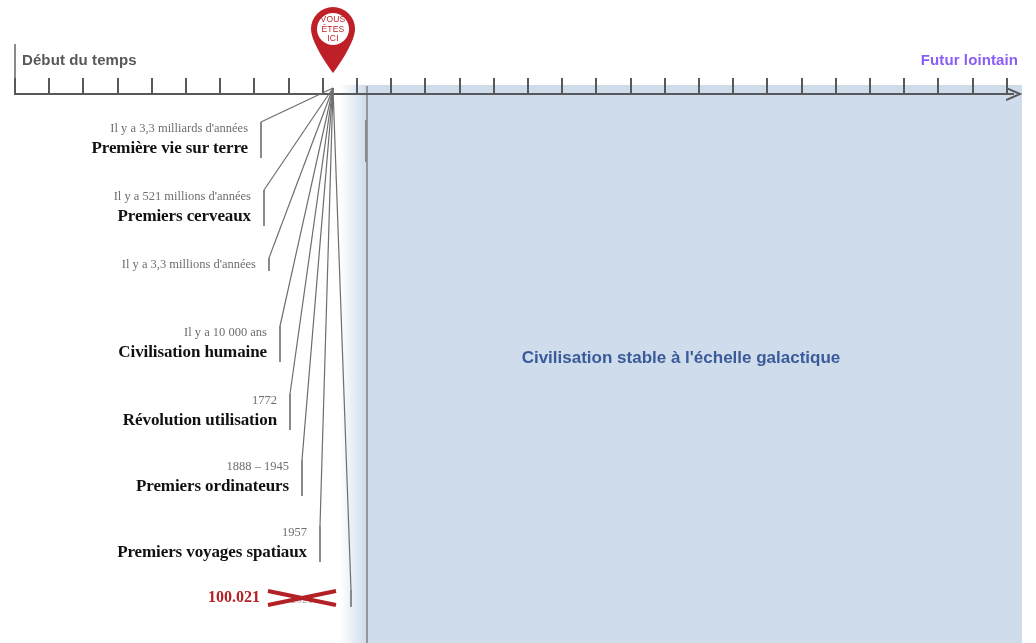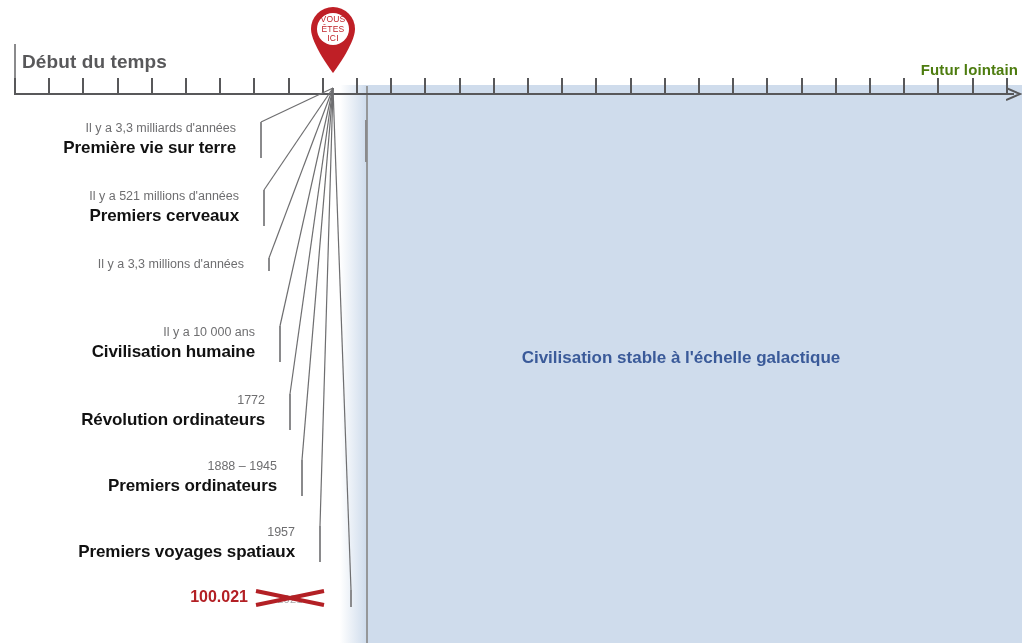--- a/index.html
+++ b/index.html
@@ -32,26 +32,26 @@
   .tick{
     position:absolute;top:78px;width:2px;height:16px;background:#58585a;
   }
   #axis-start-cap{
     position:absolute;left:14px;top:44px;width:2px;height:50px;background:#8a8a8c;
   }
 
   
   #label-start{
     position:absolute;left:22px;top:51px;
-    font-size:19px;font-weight:bold;color:#58585a;letter-spacing:.1px;
+    font-size:15px;font-weight:bold;color:#58585a;letter-spacing:.1px;
     white-space:nowrap;
   }
   #label-end{
-    position:absolute;right:18px;top:61px;
-    font-size:15px;font-weight:bold;color:#4d7c0f;letter-spacing:.1px;
+    position:absolute;right:18px;top:51px;
+    font-size:15px;font-weight:bold;color:#8b5cf6;letter-spacing:.1px;
     white-space:nowrap;text-align:right;
   }
 
   
   #pin{
     position:absolute;left:308px;top:4px;width:50px;height:70px;
   }
   #pin svg{display:block;}
   #pin-text{
     position:absolute;left:0;top:11px;width:50px;
@@ -59,21 +59,22 @@
     font-size:8.5px;line-height:9.5px;letter-spacing:.2px;
     pointer-events:none;
   }
 
   
   #connectors{position:absolute;left:0;top:0;width:1036px;height:643px;}
 
   
   .event{
     position:absolute;text-align:right;white-space:nowrap;
-    padding-right:26px;
+    padding-right:14px;
+    font-family:Liberation Serif, serif;
   }
   .event .date{
     font-size:12.5px;color:#6e6e70;line-height:16px;
   }
   .event .title{
     font-size:17px;font-weight:bold;color:#111111;line-height:23px;
     letter-spacing:-.1px;
   }
   .event .bar{
     position:absolute;right:0;top:2px;width:2px;bottom:1px;background:#8a8a8c;
@@ -192,21 +193,21 @@
         <div class="date">Il y a 3,3 millions d'années</div>
         <div class="bar"></div>
       </div>
       <div class="event" style="right: 755px; top: 324px;">
         <div class="date">Il y a 10 000 ans</div>
         <div class="title">Civilisation humaine</div>
         <div class="bar"></div>
       </div>
       <div class="event" style="right: 745px; top: 392px;">
         <div class="date">1772</div>
-        <div class="title">Révolution ordinateurs</div>
+        <div class="title">Révolution utilisation</div>
         <div class="bar"></div>
       </div>
       <div class="event" style="right: 733px; top: 458px;">
         <div class="date">1888 – 1945</div>
         <div class="title">Premiers ordinateurs</div>
         <div class="bar"></div>
       </div>
       <div class="event" style="right: 715px; top: 524px;">
         <div class="date">1957</div>
         <div class="title">Premiers voyages spatiaux</div>

